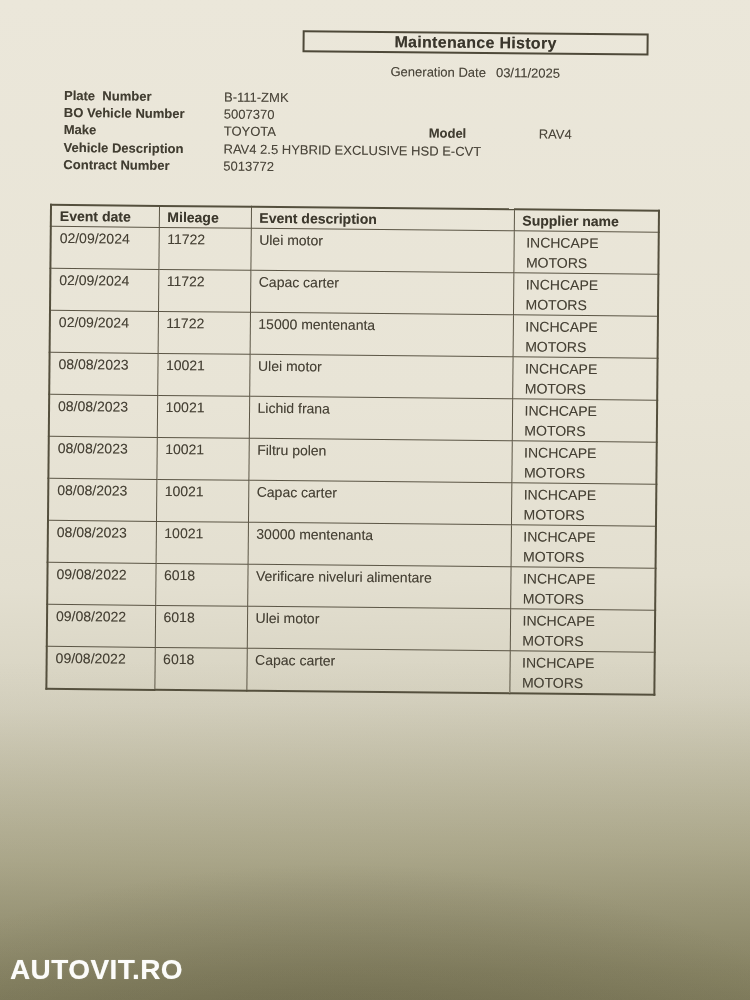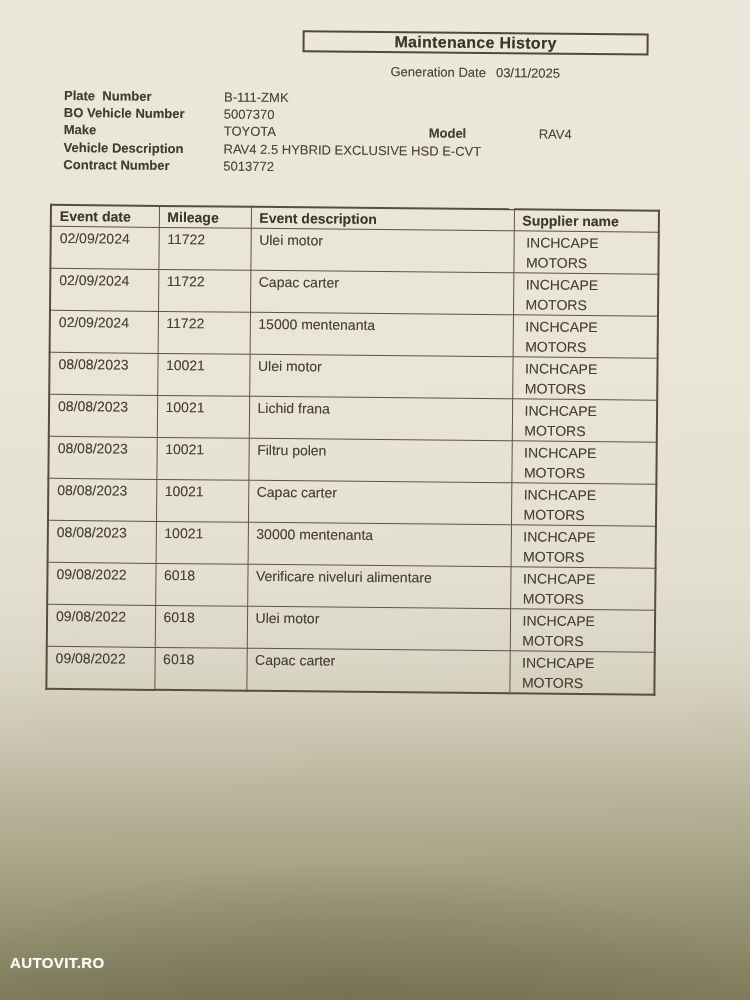--- a/index.html
+++ b/index.html
@@ -56,21 +56,21 @@
   table.maint td { height:39px; padding:2px 0 0 8px; line-height:19.5px; }
   table.maint td:nth-child(4) { padding-left:12px; }
   .ci-3 { width:95px; }
   .col-date { width:108px; } .col-mileage { width:92px; }
   .col-desc { width:263px; } .col-supplier { width:145px; }
   .shade { position:absolute; inset:0; pointer-events:none; z-index:5;
     background:linear-gradient(180deg, rgba(120,115,88,0) 66%, rgba(110,105,78,0.10) 78%, rgba(95,90,64,0.18) 90%, rgba(88,84,58,0.22) 100%);
   }
   .watermark {
     position:absolute; left:10px; top:954px; z-index:10;
-    font-size:15px; font-weight:800; letter-spacing:0.4px;
+    font-size:28px; font-weight:800; letter-spacing:0.4px;
     color:#fcfcfa; text-shadow:0 0 1px rgba(255,255,255,0.55);
   }
 </style>
 </head>
 <body>
 
 <div class="photo">
   <div class="paper">
 
     <div class="title-box">Maintenance History</div>

